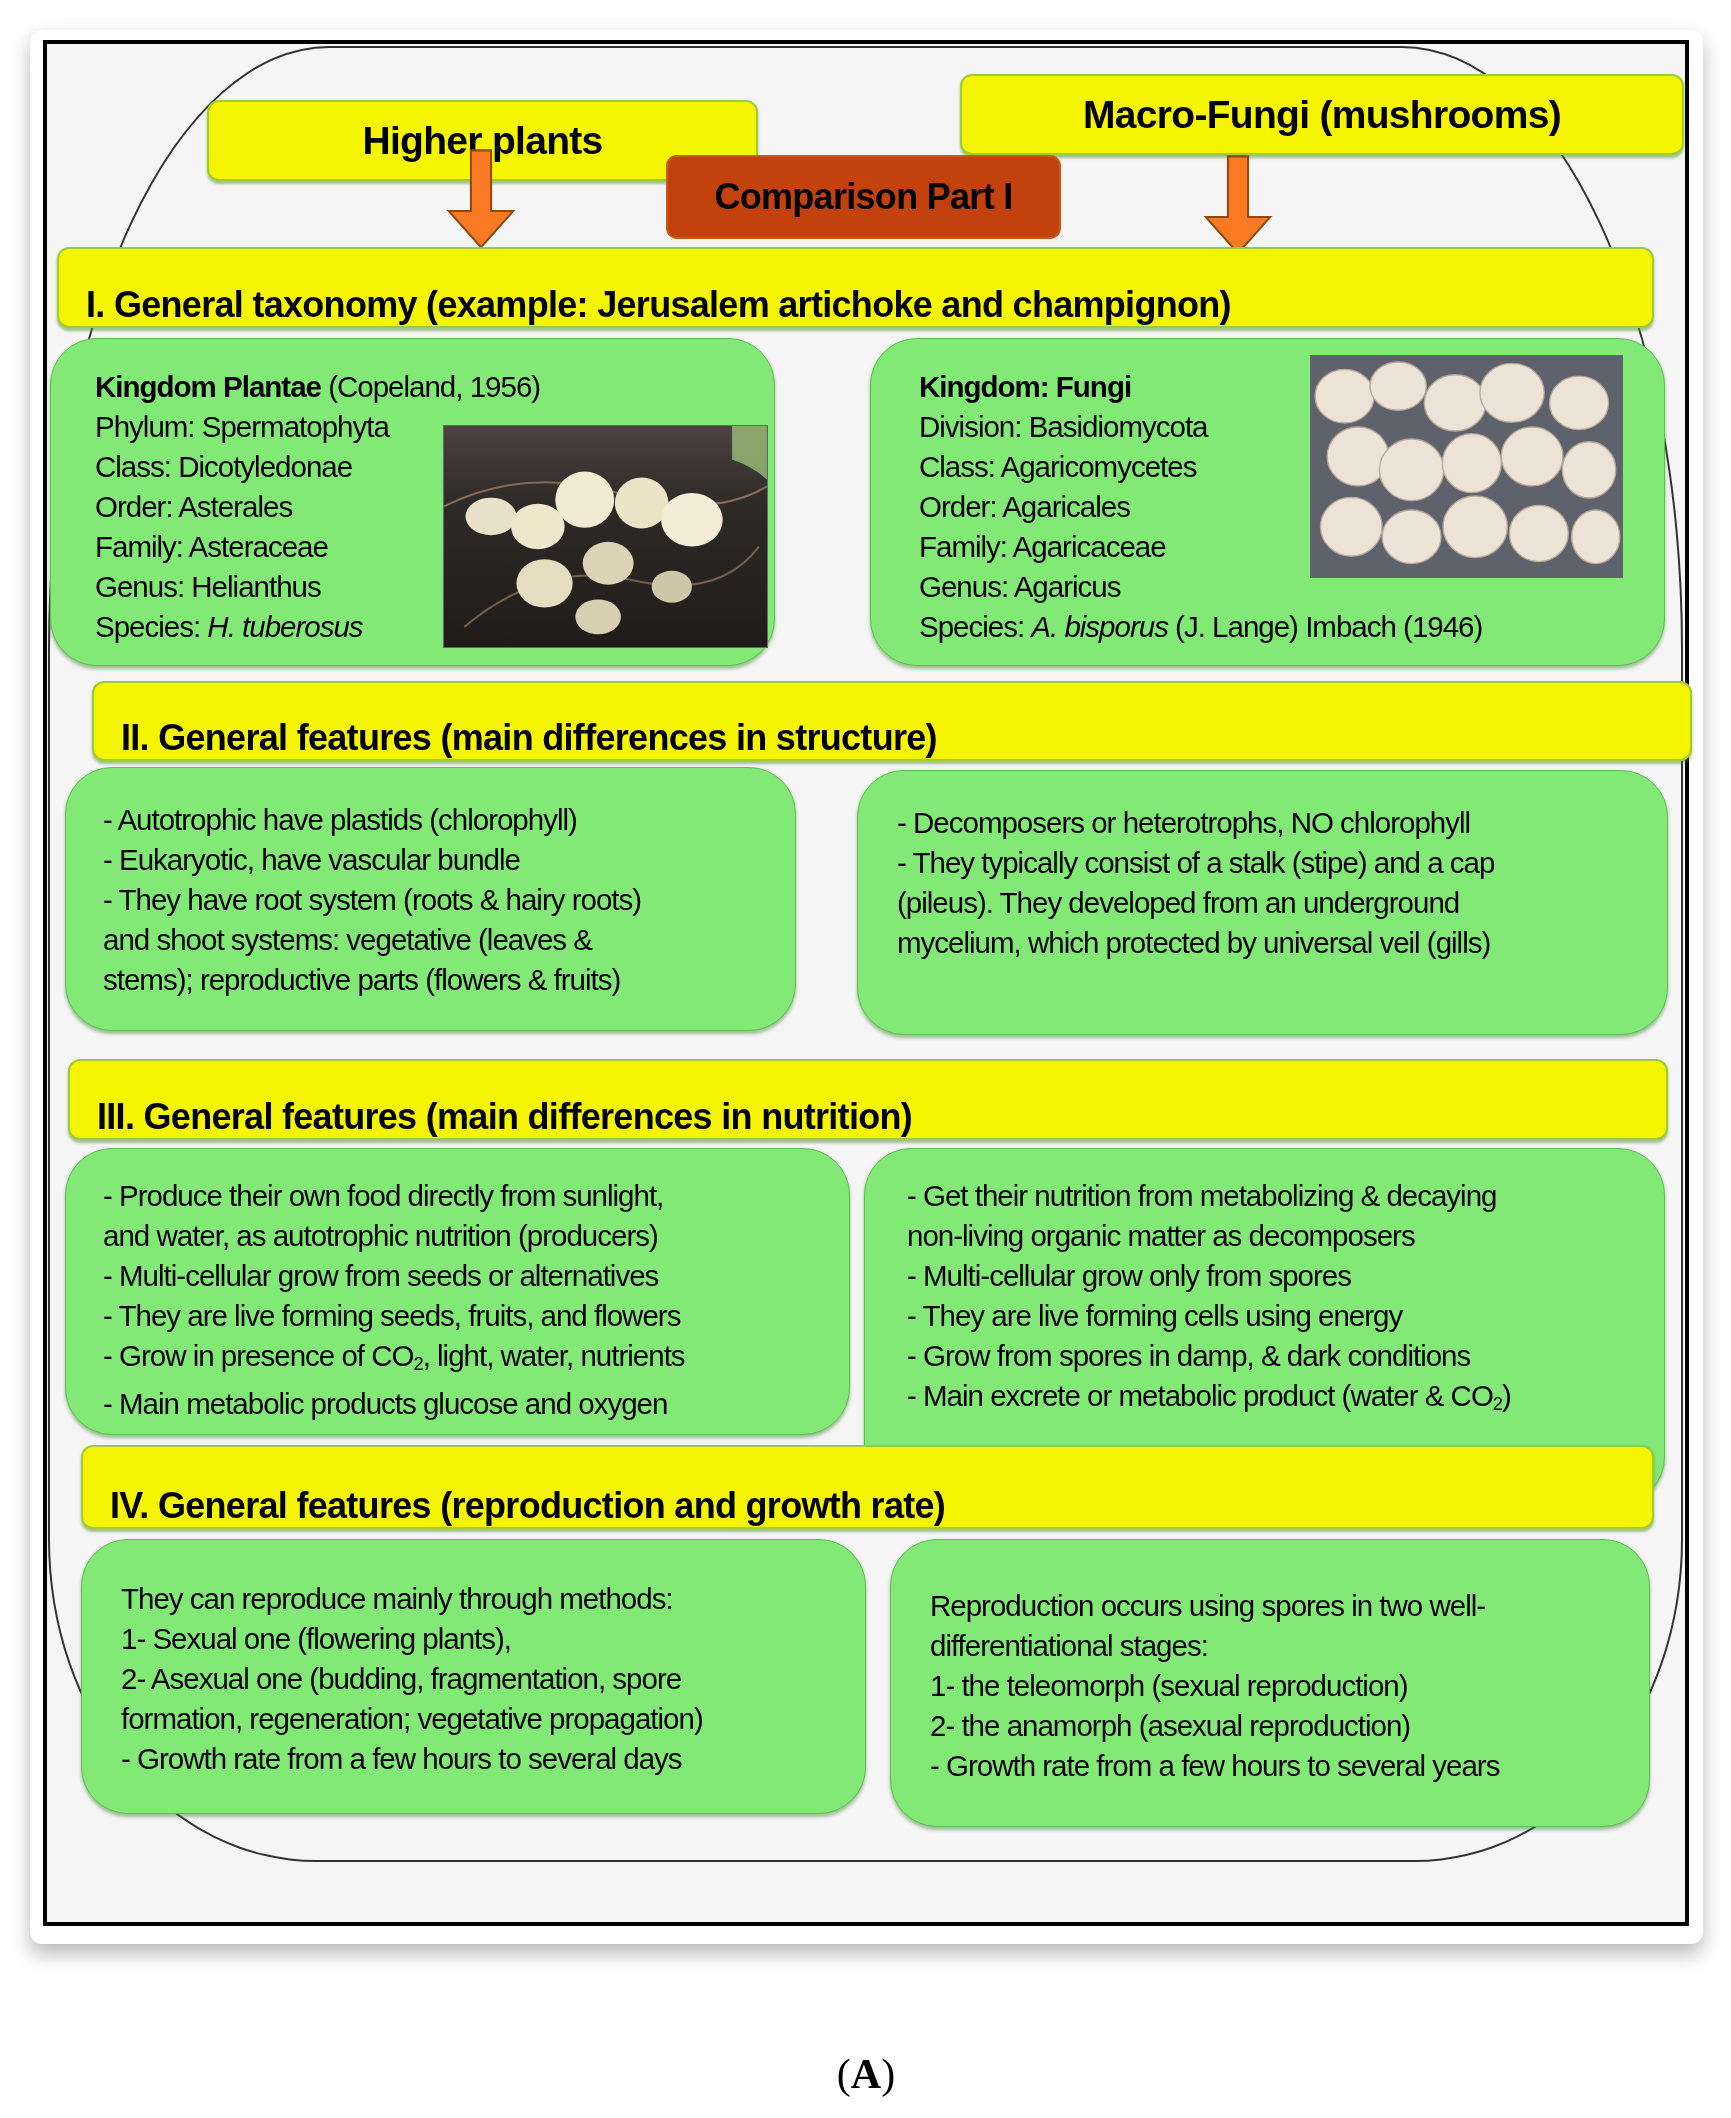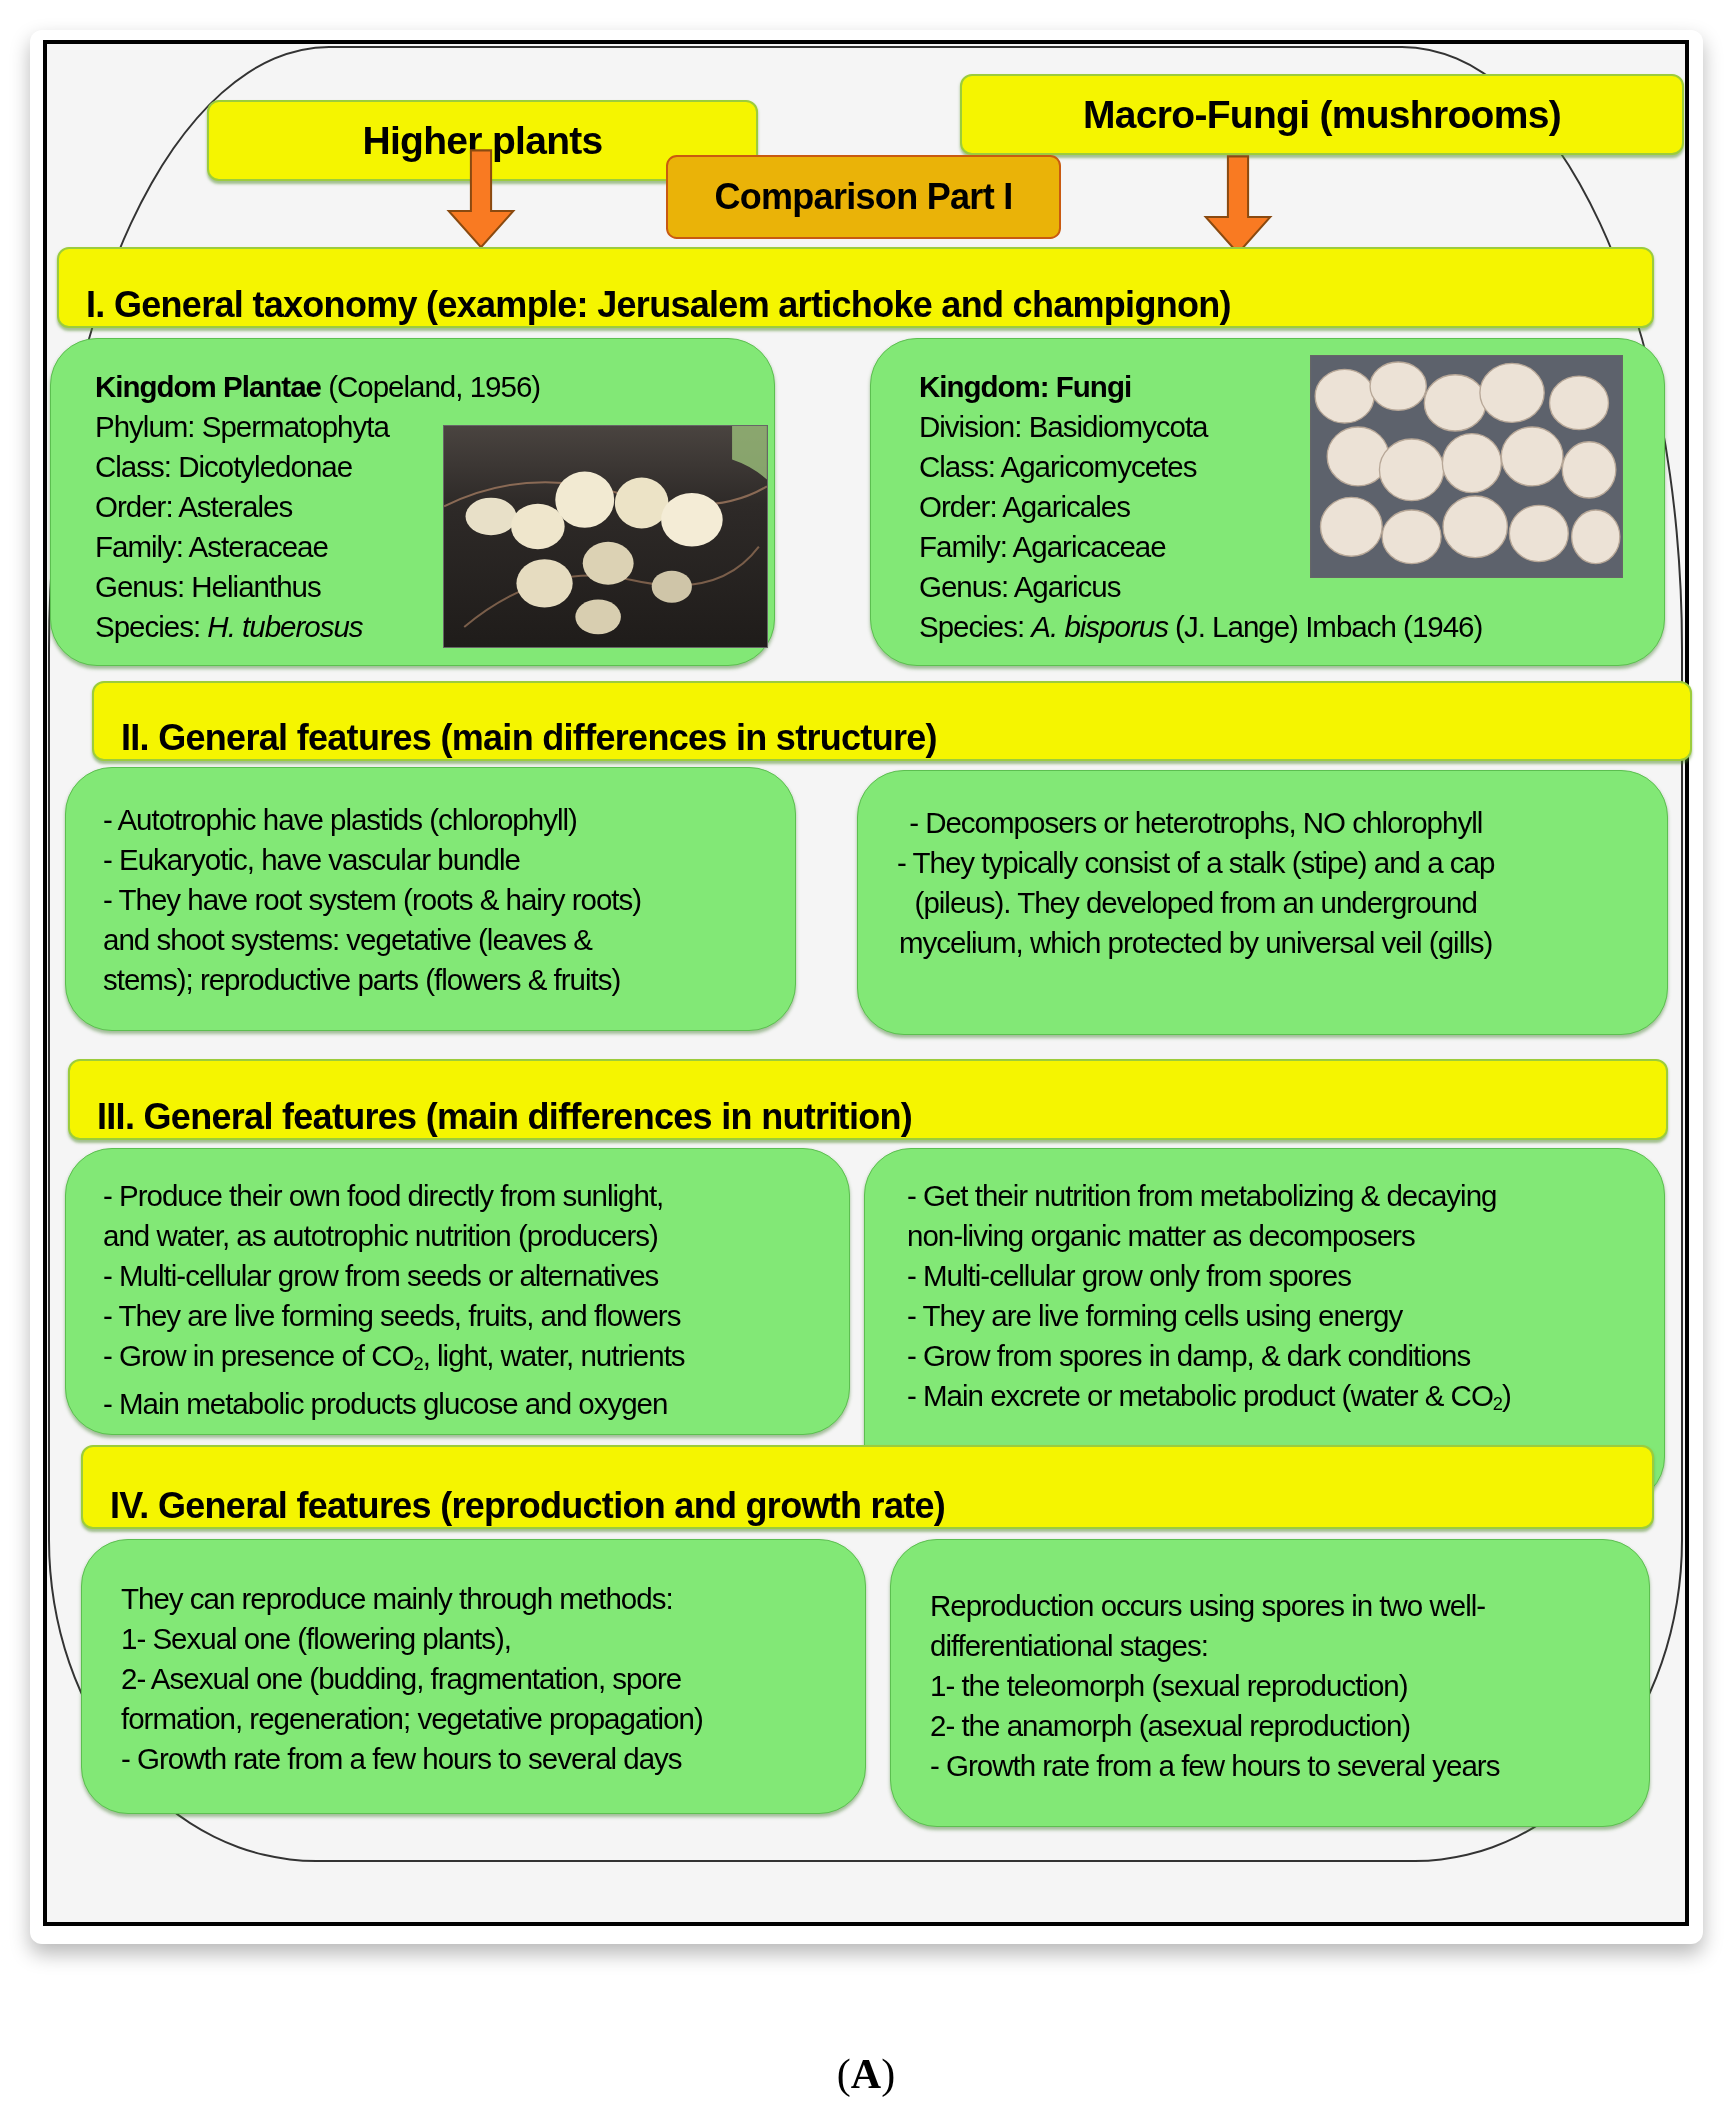--- a/index.html
+++ b/index.html
@@ -3,21 +3,21 @@
 <meta charset="utf-8">
 <style>
   html, body { margin:0; padding:0; background:#ffffff; }
   body { width:1732px; height:2119px; position:relative; overflow:hidden; font-family:"Liberation Sans", sans-serif; color:#000; }
   .card { position:absolute; left:29.5px; top:29.5px; width:1673px; height:1914px; background:#fff; border-radius:12px; box-shadow:0 9.4px 20px rgba(0,0,0,0.28); }
   .frame { position:absolute; left:43px; top:40px; width:1646px; height:1886px; box-sizing:border-box; border:4px solid #000; background:#f5f5f5; }
   .oval { position:absolute; left:48px; top:46px; width:1635px; height:1816px; box-sizing:border-box; border:2px solid #333; border-radius:281px 281px 268px 268px / 603px 603px 322px 322px; }
   .ybox { position:absolute; background:#f5f500; border:2px solid #9ccc3c; border-radius:12px; box-sizing:border-box; box-shadow:0 2.7px 2.7px rgba(80,140,40,0.5); }
   .title { font-weight:bold; font-size:39px; display:flex; align-items:center; justify-content:center; letter-spacing:-0.7px; }
   .sect { font-weight:bold; font-size:36px; display:flex; align-items:flex-end; padding-left:27px; letter-spacing:-0.7px; }
-  .obox { position:absolute; background:#eab308; border:2px solid #c95a10; border-radius:10.7px; box-sizing:border-box; font-weight:bold; font-size:36px; display:flex; align-items:center; justify-content:center; letter-spacing:-0.7px; }
+  .obox { position:absolute; background:#c2410c; border:2px solid #c95a10; border-radius:10.7px; box-sizing:border-box; font-weight:bold; font-size:36px; display:flex; align-items:center; justify-content:center; letter-spacing:-0.7px; }
   .gbox { position:absolute; background:#82e876; border:1.3px solid #5cbf50; border-radius:47px; box-sizing:border-box; box-shadow:0 2.7px 3.4px rgba(60,120,40,0.45); font-size:29.5px; line-height:40px; letter-spacing:-1px; }
   .gbox .txt { position:absolute; }
   .line { white-space:nowrap; }
   .photo { position:absolute; border:0.7px solid #666; overflow:hidden; }
   .arrow { position:absolute; }
   .caption { position:absolute; left:0; width:1732px; top:2050px; text-align:center; font-family:"Liberation Serif", serif; font-size:42px; }
   .caption b { font-weight:bold; }
   sub { font-size:0.62em; vertical-align:-0.2em; }
 </style>
 </head>
@@ -124,21 +124,21 @@
 <div class="gbox" style="left:65px; top:767px; width:731px; height:264px;">
   <div class="txt" style="left:37px; top:32px;">
     <div class="line">- Autotrophic have plastids (chlorophyll)</div>
     <div class="line">- Eukaryotic, have vascular bundle</div>
     <div class="line">- They have root system (roots &amp; hairy roots)</div>
     <div class="line">and shoot systems: vegetative (leaves &amp;</div>
     <div class="line">stems); reproductive parts (flowers &amp; fruits)</div>
   </div>
 </div>
 <div class="gbox" style="left:857px; top:770px; width:811px; height:265px;">
-  <div class="txt" style="left:39px; top:32px;text-align:center;">
+  <div class="txt" style="left:39px; top:32px;">
     <div class="line">- Decomposers or heterotrophs, NO chlorophyll</div>
     <div class="line">- They typically consist of a stalk (stipe) and a cap</div>
     <div class="line">(pileus). They developed from an underground</div>
     <div class="line">mycelium, which protected by universal veil (gills)</div>
   </div>
 </div>
 
 <div class="ybox sect" style="left:68px; top:1059px; width:1600px; height:81px;">
   <span>III. General features (main differences in nutrition)</span>
 </div>

